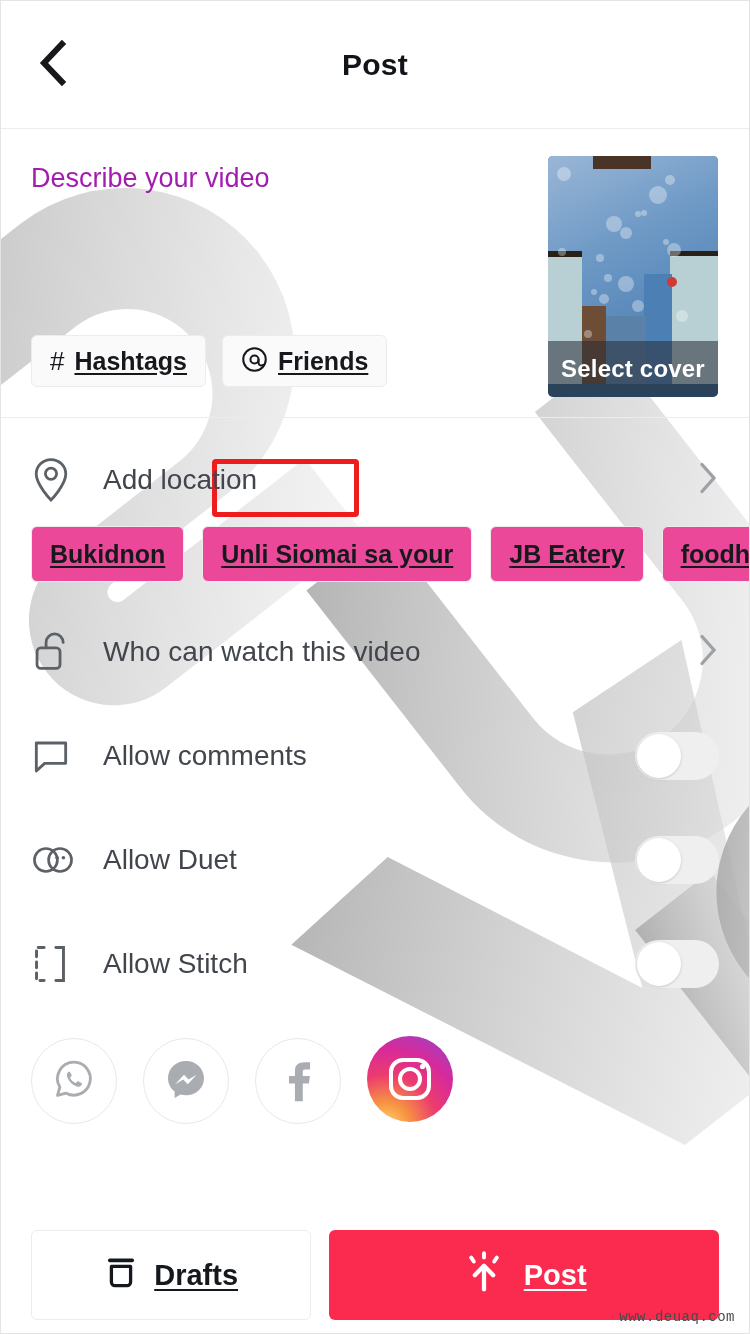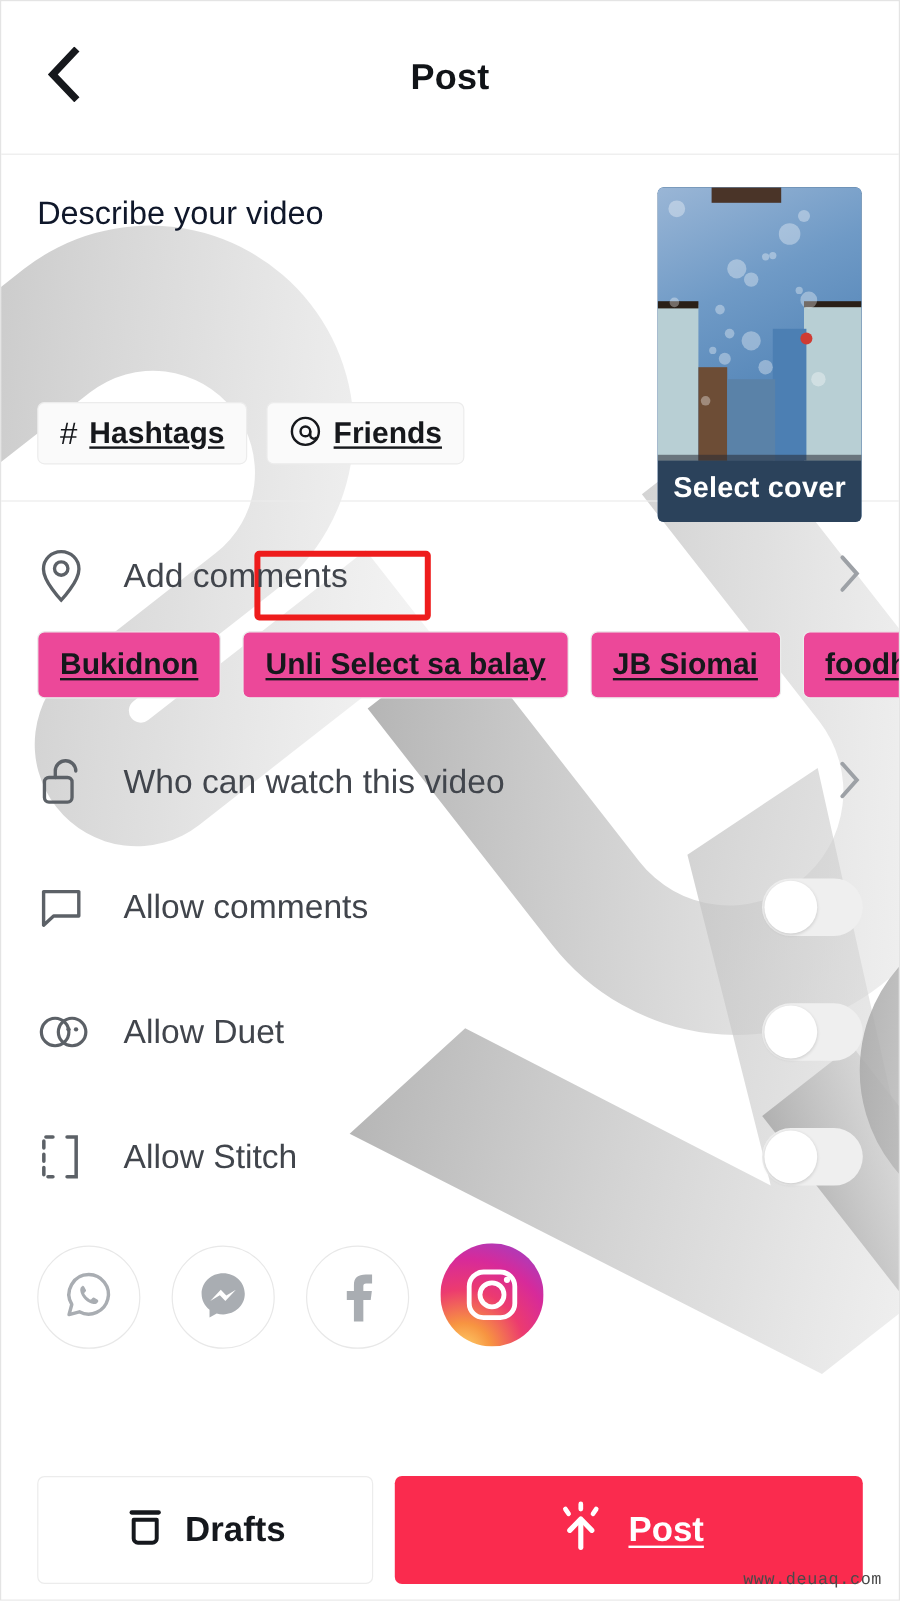--- a/index.html
+++ b/index.html
@@ -54,21 +54,21 @@
   
   #describe-section {
     position: relative;
     height: 289px;
     flex: 0 0 289px;
     border-bottom: 1px solid #ececec;
     padding: 32px 30px 0 30px;
     z-index: 8;
   }
   #describe-placeholder {
-    font-size: 27px; color: #0f172a;
+    font-size: 27px; color: #a21caf;
     line-height: 34px;
   }
   #tag-row {
     position: absolute;
     left: 30px; bottom: 30px;
     display: flex; align-items: center; gap: 16px;
   }
   .tag-btn {
     height: 52px; min-width: 10px;
     background: #fafafa;
@@ -90,21 +90,21 @@
     border: 5px solid #ee1c1c;
     border-radius: 4px;
     z-index: 9;
     pointer-events: none;
   }
 
   
   #cover-thumb {
     position: absolute;
     right: 31px; top: 155px;
-    width: 170px; height: 279px;
+    width: 170px; height: 241px;
     border-radius: 5px;
     overflow: hidden;
     z-index: 9;
     cursor: pointer;
     background: #2f5d8a;
   }
   #cover-img { position: absolute; inset: 0; }
   #cover-label-band {
     position: absolute; left: 0; right: 0; bottom: 0;
     height: 56px;
@@ -214,21 +214,21 @@
     flex: 1 1 0;
     height: 90px;
     border: 1px solid #ececec;
     background: #fff;
     border-radius: 6px;
     display: flex; align-items: center; justify-content: center; gap: 16px;
     cursor: pointer;
   }
   #drafts-label {
     font-size: 29px; font-weight: bold; color: #15181d;
-    text-underline-offset: 4px;
+    text-decoration: underline; text-underline-offset: 4px;
   }
   #post-btn {
     flex: 1.4 1 0;
     height: 90px;
     border-radius: 6px;
     display: flex; align-items: center; justify-content: center; gap: 18px;
     cursor: pointer;
   }
   #post-label {
     font-size: 29px; font-weight: bold; color: #ffffff;
@@ -348,37 +348,37 @@
 
   <div id="body-section">
 
     <div class="row">
       <span class="row-icon">
         <svg width="40" height="46" viewBox="0 0 24 28" fill="none">
           <path d="M12 1.6c-5 0-9 3.9-9 8.8 0 6.5 9 15.8 9 15.8s9-9.3 9-15.8c0-4.9-4-8.8-9-8.8z" stroke="#5c6167" stroke-width="1.7"></path>
           <circle cx="12" cy="10.2" r="3.4" stroke="#5c6167" stroke-width="1.7"></circle>
         </svg>
       </span>
-      <span class="row-label">Add comments</span>
+      <span class="row-label">Add location</span>
       <span>
         <svg width="22" height="36" viewBox="0 0 14 24" fill="none">
           <path d="M3 3 L11 12 L3 21" stroke="#9da1a6" stroke-width="2.2" stroke-linecap="round"></path>
         </svg>
       </span>
     </div>
 
     <div id="chip-row">
       <div class="chip">
         <span class="chip-label">Bukidnon</span>
       </div>
       <div class="chip">
-        <span class="chip-label">Unli Select sa balay</span>
+        <span class="chip-label">Unli Siomai sa your</span>
       </div>
       <div class="chip">
-        <span class="chip-label">JB Siomai</span>
+        <span class="chip-label">JB Eatery</span>
       </div>
       <div class="chip">
         <span class="chip-label">foodhouz</span>
       </div>
 
     </div>
 
     <div class="row">
       <span class="row-icon">
         <svg width="40" height="46" viewBox="0 0 24 28" fill="none">

